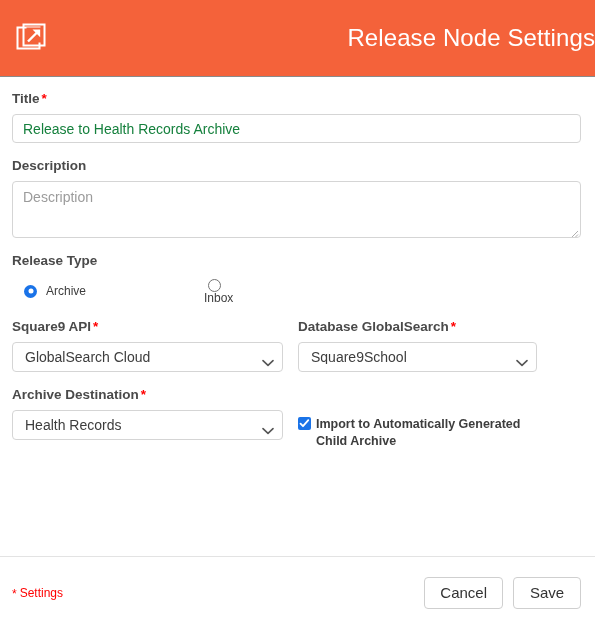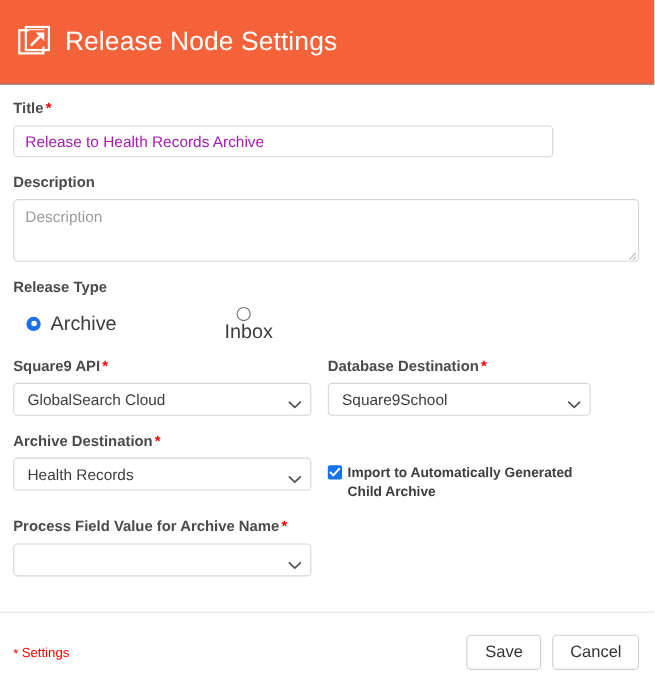--- a/index.html
+++ b/index.html
@@ -26,20 +26,21 @@
   
   .header {
     height: 77px;
     background: #f4623a;
     border-bottom: 1px solid #8a8a8a;
     box-sizing: border-box;
     display: flex;
     align-items: center;
     padding-left: 16px;
     flex: 0 0 auto;
+    justify-content: space-between;
   }
   .header-icon {
     width: 30px;
     height: 30px;
     position: relative;
     flex: 0 0 auto;
     margin-right: 13px;
   }
   .header-icon svg { display: block; }
   .header-title {
@@ -68,28 +69,28 @@
   }
   .req {
     color: #ff0000;
     font-weight: bold;
     font-size: 13.5px;
     margin-left: 2px;
   }
 
   .text-input {
     box-sizing: border-box;
-    width: 491px;
+    width: 569px;
     height: 29px;
     border: 1px solid #d5d5d5;
     border-radius: 4px;
     padding: 0 10px;
     font-family: "Liberation Sans", sans-serif;
     font-size: 14px;
-    color: #a21caf;
+    color: #15803d;
     background: #ffffff;
     outline: none;
   }
   .text-input::placeholder { color: #9b9b9b; }
 
   .textarea-wrap {
     position: relative;
     width: 569px;
     height: 57px;
   }
@@ -123,21 +124,21 @@
 
   
   .radio-row {
     display: flex;
     align-items: center;
     margin-top: 9px;
   }
   .radio-item {
     display: flex;
     align-items: center;
-    font-size: 18px;
+    font-size: 12px;
     color: #3d3d3d;
   }
   .radio-item.first { width: 180px; padding-left: 12px; }
   .radio-item.second { padding-left: 0; flex-direction: column; }
   .radio-dot {
     width: 13px;
     height: 13px;
     border-radius: 50%;
     box-sizing: border-box;
     margin-right: 9px;
@@ -330,21 +331,21 @@
           <span class="select-value">GlobalSearch Cloud</span>
           <span class="chev">
             <svg width="12" height="8" viewBox="0 0 12 8" aria-hidden="true">
               <path d="M1 1.6 L6 6.4 L11 1.6" fill="none" stroke="#555555" stroke-width="1.6" stroke-linecap="round" stroke-linejoin="round"></path>
             </svg>
           </span>
         </div>
       </div>
       <div class="col-right">
         <div class="field-label">
-          <span>Database Destination</span><span class="req">*</span>
+          <span>Database GlobalSearch</span><span class="req">*</span>
         </div>
         <div class="select-box wide">
           <span class="select-value">Square9School</span>
           <span class="chev">
             <svg width="12" height="8" viewBox="0 0 12 8" aria-hidden="true">
               <path d="M1 1.6 L6 6.4 L11 1.6" fill="none" stroke="#555555" stroke-width="1.6" stroke-linecap="round" stroke-linejoin="round"></path>
             </svg>
           </span>
         </div>
       </div>
@@ -370,40 +371,27 @@
           <span class="checkbox">
             <svg width="11" height="11" viewBox="0 0 11 11" aria-hidden="true">
               <path d="M1.5 5.6 L4 8.2 L9.3 2.2" fill="none" stroke="#ffffff" stroke-width="1.8" stroke-linecap="round" stroke-linejoin="round"></path>
             </svg>
           </span>
           <span class="checkbox-label">Import to Automatically Generated Child Archive</span>
         </label>
       </div>
     </div>
 
-    <div class="block">
-      <div class="field-label">
-        <span>Process Field Value for Archive Name</span><span class="req">*</span>
-      </div>
-      <div class="select-box">
-        <span class="select-value"></span>
-        <span class="chev">
-          <svg width="12" height="8" viewBox="0 0 12 8" aria-hidden="true">
-            <path d="M1 1.6 L6 6.4 L11 1.6" fill="none" stroke="#555555" stroke-width="1.6" stroke-linecap="round" stroke-linejoin="round"></path>
-          </svg>
-        </span>
-      </div>
-    </div>
 
   </div>
 
   <div class="footer">
     <div class="required-note">
       <span class="star">*</span>
       <span>Settings</span>
     </div>
     <div class="btns">
+      <button class="btn">Cancel</button>
       <button class="btn">Save</button>
-      <button class="btn">Cancel</button>
     </div>
   </div>
 
 </div>
 
 </body></html>

